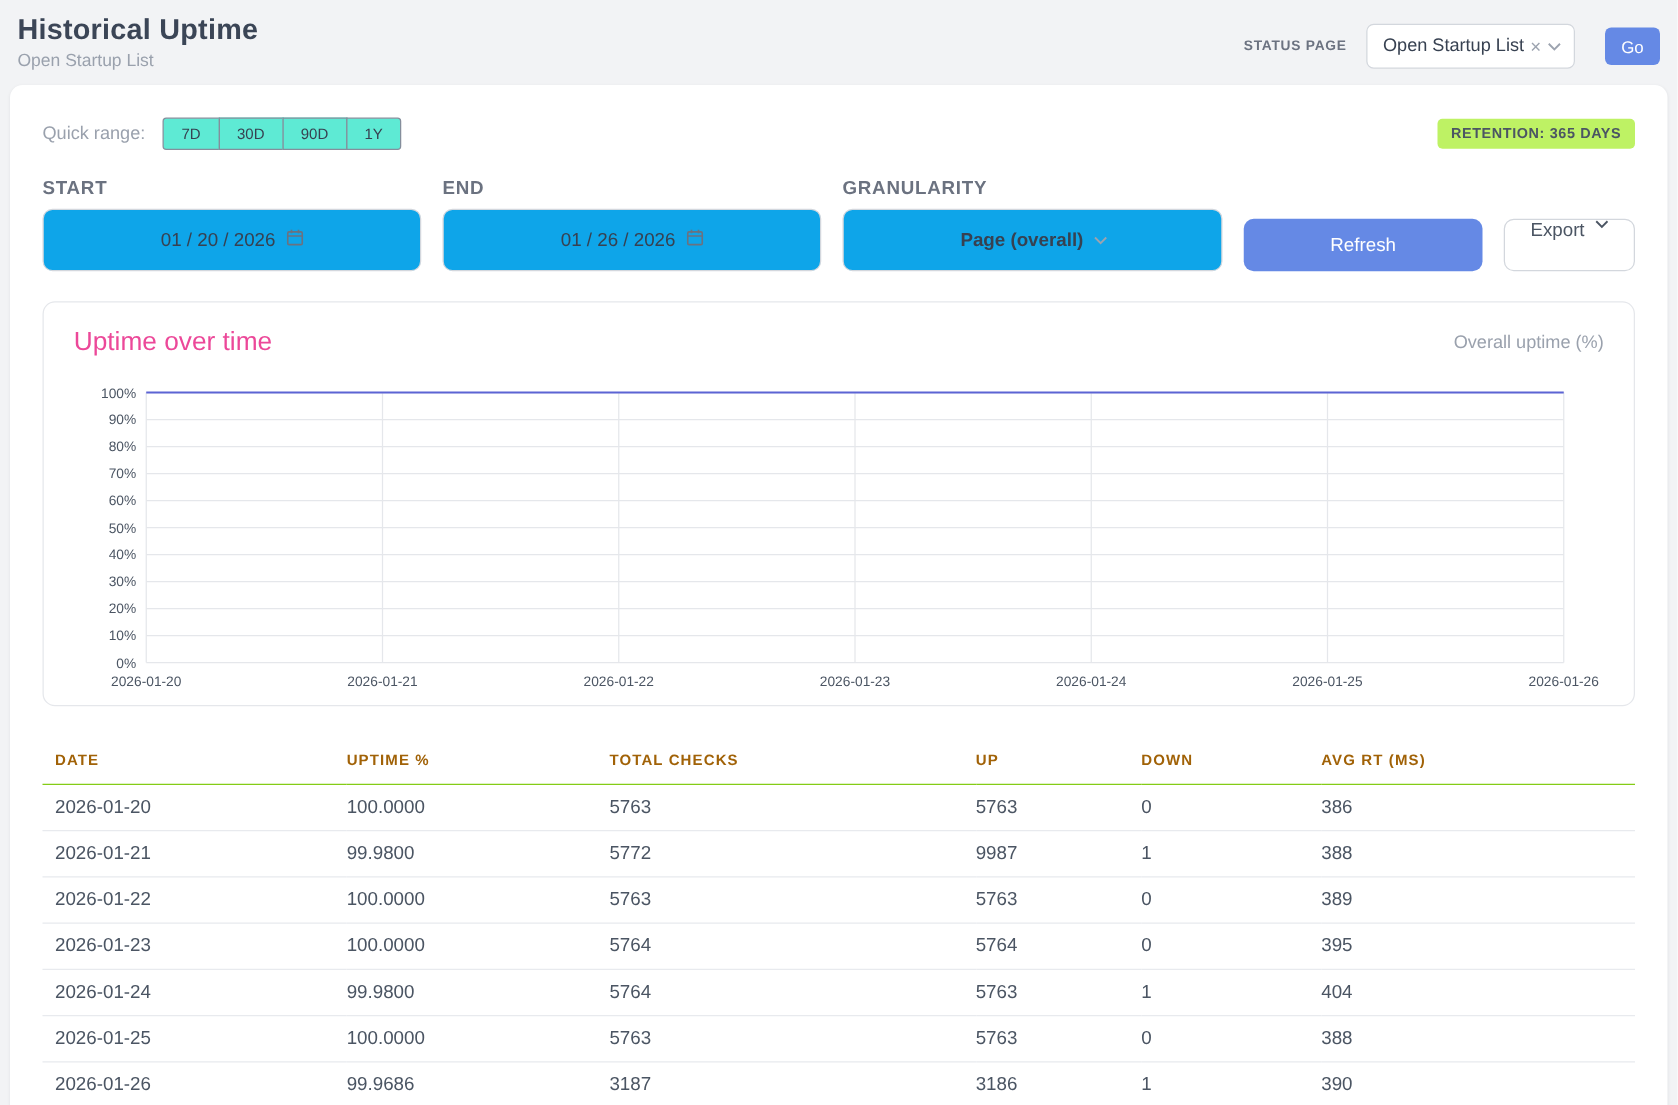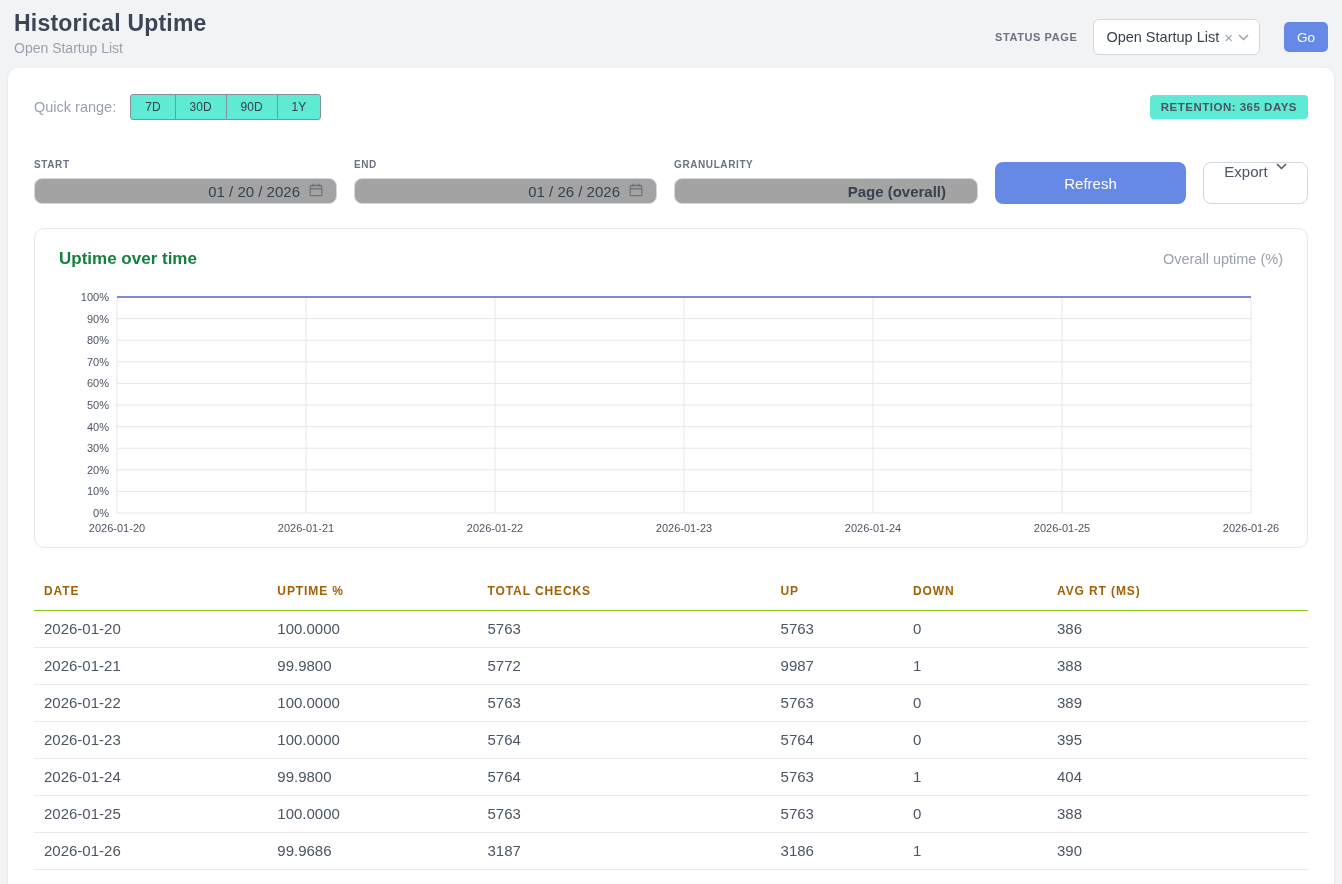--- a/index.html
+++ b/index.html
@@ -42,50 +42,50 @@
   .muted-label { font-size: 14.5px; color: #9aa1ad; }
   .segmented { display: flex; }
   .seg-btn {
     font-size: 12px; font-weight: 500; color: #374151; background: #5eead4;
     border: 1px solid #858e9c; padding: 5px 14px; margin-left: -1px; cursor: pointer;
     font-family: inherit;
   }
   .seg-btn:first-child { margin-left: 0; border-radius: 3px 0 0 3px; }
   .seg-btn:last-child { border-radius: 0 3px 3px 0; }
   .badge {
-    margin-left: auto; background: #5eead4; color: #4b5563;
+    margin-left: auto; background: #bef264; color: #4b5563;
     font-size: 11.5px; font-weight: 700; letter-spacing: .5px;
     padding: 6px 11px; border-radius: 4px;
   }
 
   .form-row { display: flex; align-items: flex-end; gap: 17px; margin-top: 22px; }
   .field { display: flex; flex-direction: column; gap: 8px; }
   .field.grow { flex: 1; }
-  .field-label { font-size: 10px; font-weight: 700; letter-spacing: .6px; color: #6b7280; }
+  .field-label { font-size: 15px; font-weight: 700; letter-spacing: .6px; color: #6b7280; }
   .input {
-    display: flex; align-items: center; justify-content: flex-end; gap: 8px;
-    height: 26px; border: 1px solid #d3d7dd; border-radius: 8px;
-    padding: 0 12px 0 14px; font-size: 15px; color: #374151; background: #a3a3a3;
+    display: flex; align-items: center; justify-content: center; gap: 8px;
+    height: 50px; border: 1px solid #d3d7dd; border-radius: 8px;
+    padding: 0 12px 0 14px; font-size: 15px; color: #374151; background: #0ea5e9;
     cursor: pointer; width: 303px;
   }
   .field.grow .input { width: 100%; font-weight: bold; }
   .btn-primary {
     background: #6589e5; color: #fff; border: none; border-radius: 8px;
     height: 42px; width: 191px; font-size: 15px; cursor: pointer; font-family: inherit; margin-top: 20px;
   }
   .btn-outline {
     display: flex; justify-content: center; gap: 8px;
     background: #fff; border: 1px solid #d3d7dd; border-radius: 8px;
     height: 42px; width: 105px; font-size: 15px; color: #4b5563; cursor: pointer; font-family: inherit;
   }
 
   
   .chart-card { border: 1px solid #e5e7eb; border-radius: 10px; margin-top: 24px; padding: 18px 20px 10px; }
   .chart-head { display: flex; justify-content: space-between; align-items: center; padding: 2px 4px 16px; }
-  .chart-title { font-size: 17px; font-weight: 700; color: #15803d; }
+  .chart-title { font-size: 21px; font-weight: 400; color: #ec4899; }
   .chart-legend { font-size: 14.5px; color: #9aa1ad; }
   svg.chart { display: block; width: 100%; height: 252px; }
   .tick { font-size: 11px; fill: #4b5563; font-family: "Liberation Sans", "DejaVu Sans", sans-serif; }
 
   
   table { width: 100%; border-collapse: collapse; margin-top: 26px; }
   thead th {
     text-align: left; font-size: 12px; font-weight: 700; letter-spacing: .9px;
     color: #a16207; padding: 10px 0 12px; border-bottom: 1px solid #84cc16;
   }

